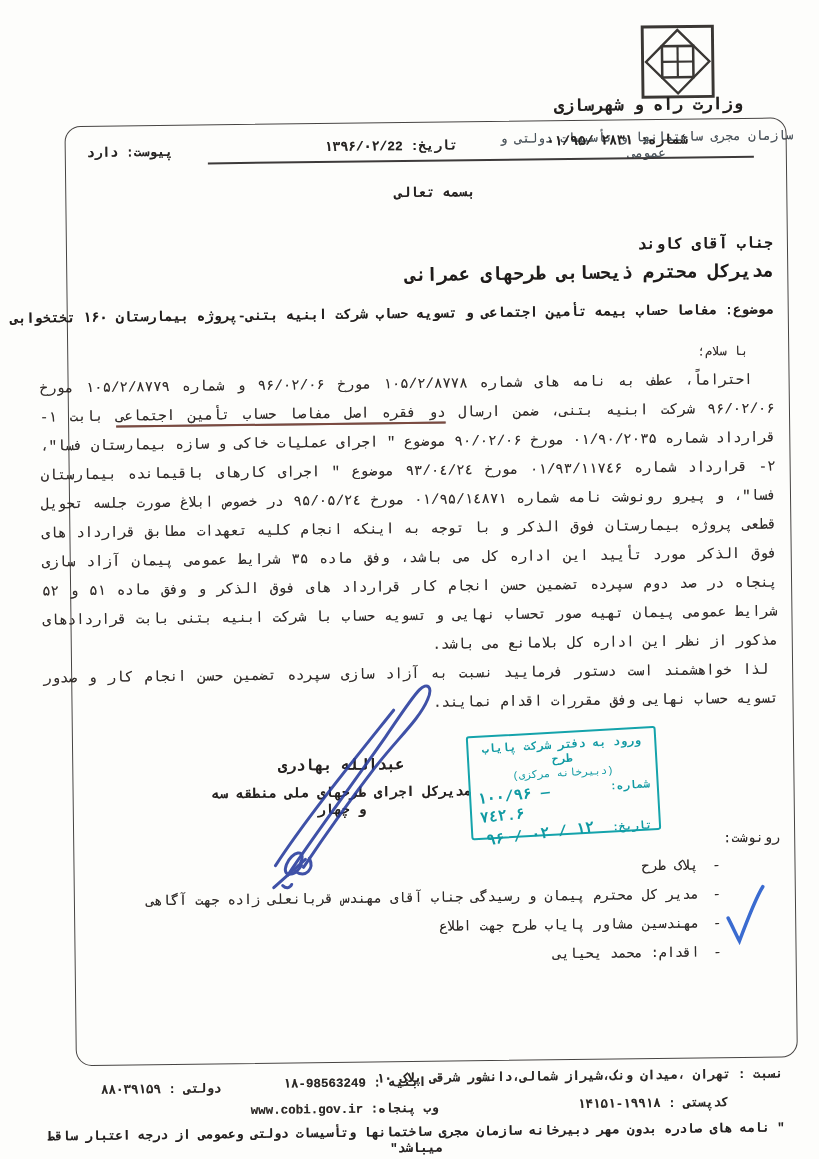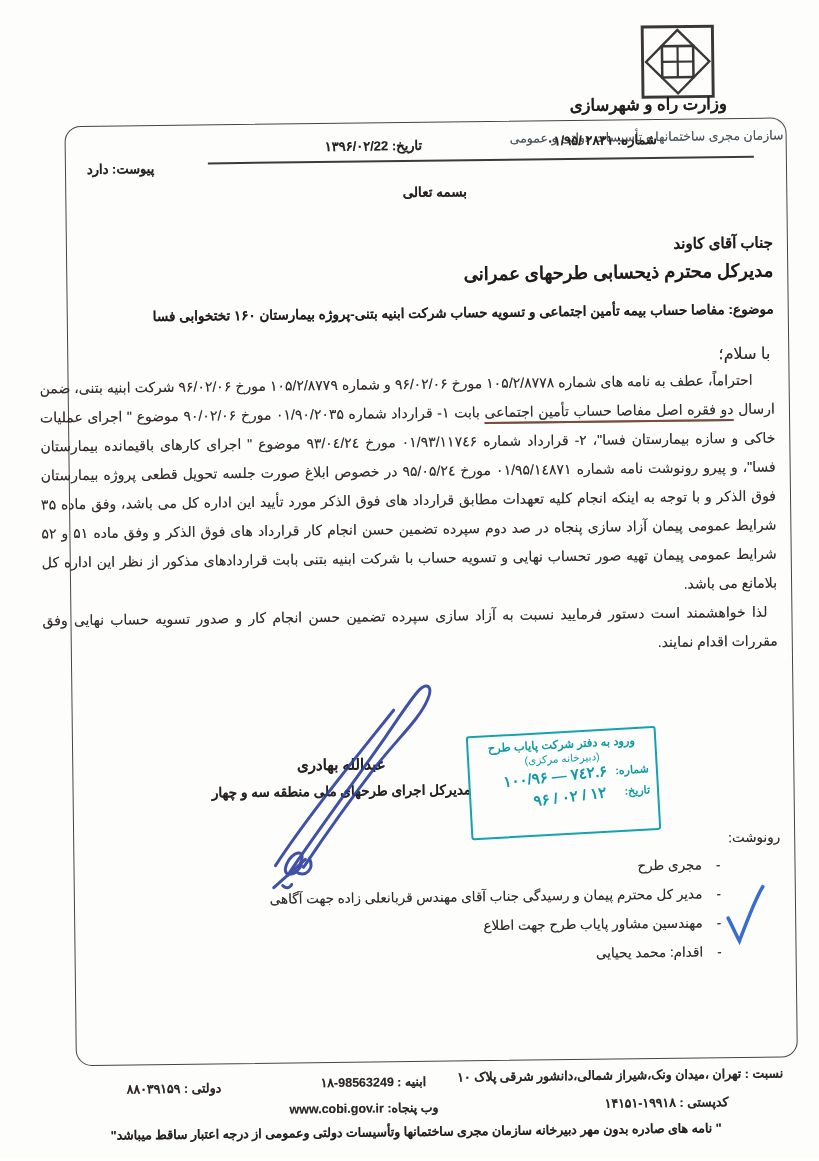--- a/index.html
+++ b/index.html
@@ -1,51 +1,51 @@
 <!DOCTYPE html>
 <html lang="fa" dir="rtl"><head>
 <meta charset="utf-8">
 <style>
   html,body{margin:0;padding:0;background:#ffffff;}
   .sheet{
     position:relative;width:819px;height:1159px;overflow:hidden;
     background:#fdfdfb;direction:rtl;
-    font-family:Liberation Sans, sans-serif;color:#332e2b;
+    font-family:Liberation Mono, monospace;color:#332e2b;
   }
   .rot{position:absolute;inset:0;transform:rotate(-0.7deg);transform-origin:50% 50%;}
   .soft{text-shadow:0 0 .5px rgba(55,45,45,.55);}
 
   
   .logo{position:absolute;left:645px;top:26px;width:78px;height:78px;}
   .ministry{position:absolute;right:35px;top:98px;width:260px;text-align:center;
     font-weight:700;font-size:16.5px;color:#22201e;}
   .org{position:absolute;right:2px;top:132px;width:330px;text-align:center;
     font-size:12.5px;color:#4b565e;}
 
   
   .frame{position:absolute;left:70px;top:122px;width:720px;height:938px;
     border:1.5px solid #474443;border-radius:16px;}
 
   
   .meta{position:absolute;top:135px;font-size:13px;color:#262422;font-weight:700;}
   .meta .val{font-weight:700;}
   .m-number{left:552px;}
   .m-date{left:330px;top:138px;}
-  .m-attach{left:92px;top:158px;}
+  .m-attach{left:92px;top:141px;}
   .meta-rule{position:absolute;left:213px;top:160px;width:546px;height:2px;background:#3d3a3a;}
 
   .num{direction:ltr;unicode-bidi:bidi-override;display:inline-block;}
 
   .besmeh{position:absolute;left:60px;right:0;top:184px;text-align:center;
     font-size:13.5px;font-weight:700;color:#24211f;}
 
   .recipient-name{position:absolute;right:42px;top:238px;font-size:15px;font-weight:700;color:#1f1c1a;}
   .recipient-title{position:absolute;right:42px;top:264px;font-size:18px;font-weight:700;color:#1f1c1a;}
   .subject{position:absolute;right:42px;top:305px;font-size:13.5px;font-weight:700;color:#201d1b;white-space:nowrap;}
-  .salutation{position:absolute;right:46px;top:348px;font-size:16px;}
+  .salutation{position:absolute;right:68px;top:348px;font-size:12px;}
 
   .body-text{position:absolute;right:42px;left:42px;top:370px;font-size:14px;line-height:29px;
     text-align:justify;color:#322d2a;}
   .body-text p{margin:0;}
   .body-text p.p1{text-indent:22px;}
   .body-text p.p2{text-indent:10px;}
   .u{text-decoration:underline;text-decoration-color:#7b4a40;text-decoration-thickness:1.5px;text-underline-offset:5px;}
 
   .sig-block{position:absolute;left:208px;top:755px;width:262px;text-align:center;}
   .sig-name{font-size:15px;font-weight:700;color:#24211f;margin-bottom:9px;}
@@ -147,21 +147,21 @@
         <span class="sval num">۱۰۰/۹۶ — ۷٤۲.۶</span>
       </div>
       <div class="srow d">
         <span>تاریخ:</span>
         <span class="sval num">۹۶ / ۰۲ / ۱۲</span>
       </div>
     </div>
 
     <div class="cc soft">
       <div class="cc-label">رونوشت:</div>
-      <div class="item"><span class="dash">-</span><span>مجری طرح</span></div>
+      <div class="item"><span class="dash">-</span><span>پلاک طرح</span></div>
       <div class="item"><span class="dash">-</span><span>مدیر کل محترم پیمان و رسیدگی جناب آقای مهندس قربانعلی زاده جهت آگاهی</span></div>
       <div class="item"><span class="dash">-</span><span>مهندسین مشاور پایاب طرح جهت اطلاع</span></div>
       <div class="item"><span class="dash">-</span><span>اقدام: محمد یحیایی</span></div>
     </div>
     <svg class="check-svg" viewBox="0 0 46 66">
       <path d="M 6 36 C 10 44 14 53 17 59 C 24 41 34 16 41 5" fill="none" stroke="#3a6bd0" stroke-width="3.5" stroke-linecap="round"></path>
     </svg>
 
     <div class="f f-address soft">
       <span>نسبت :</span>

